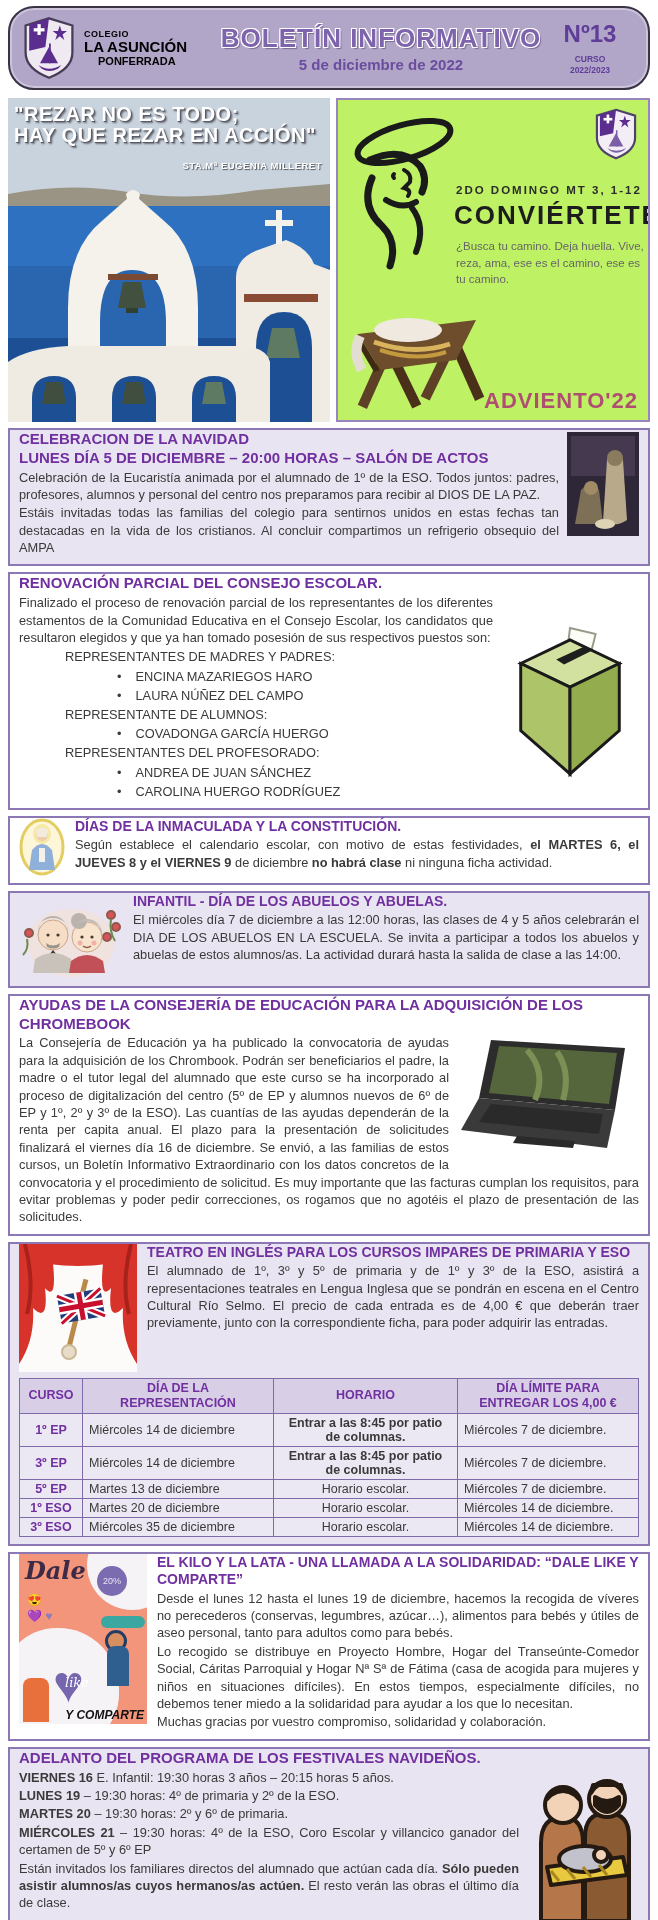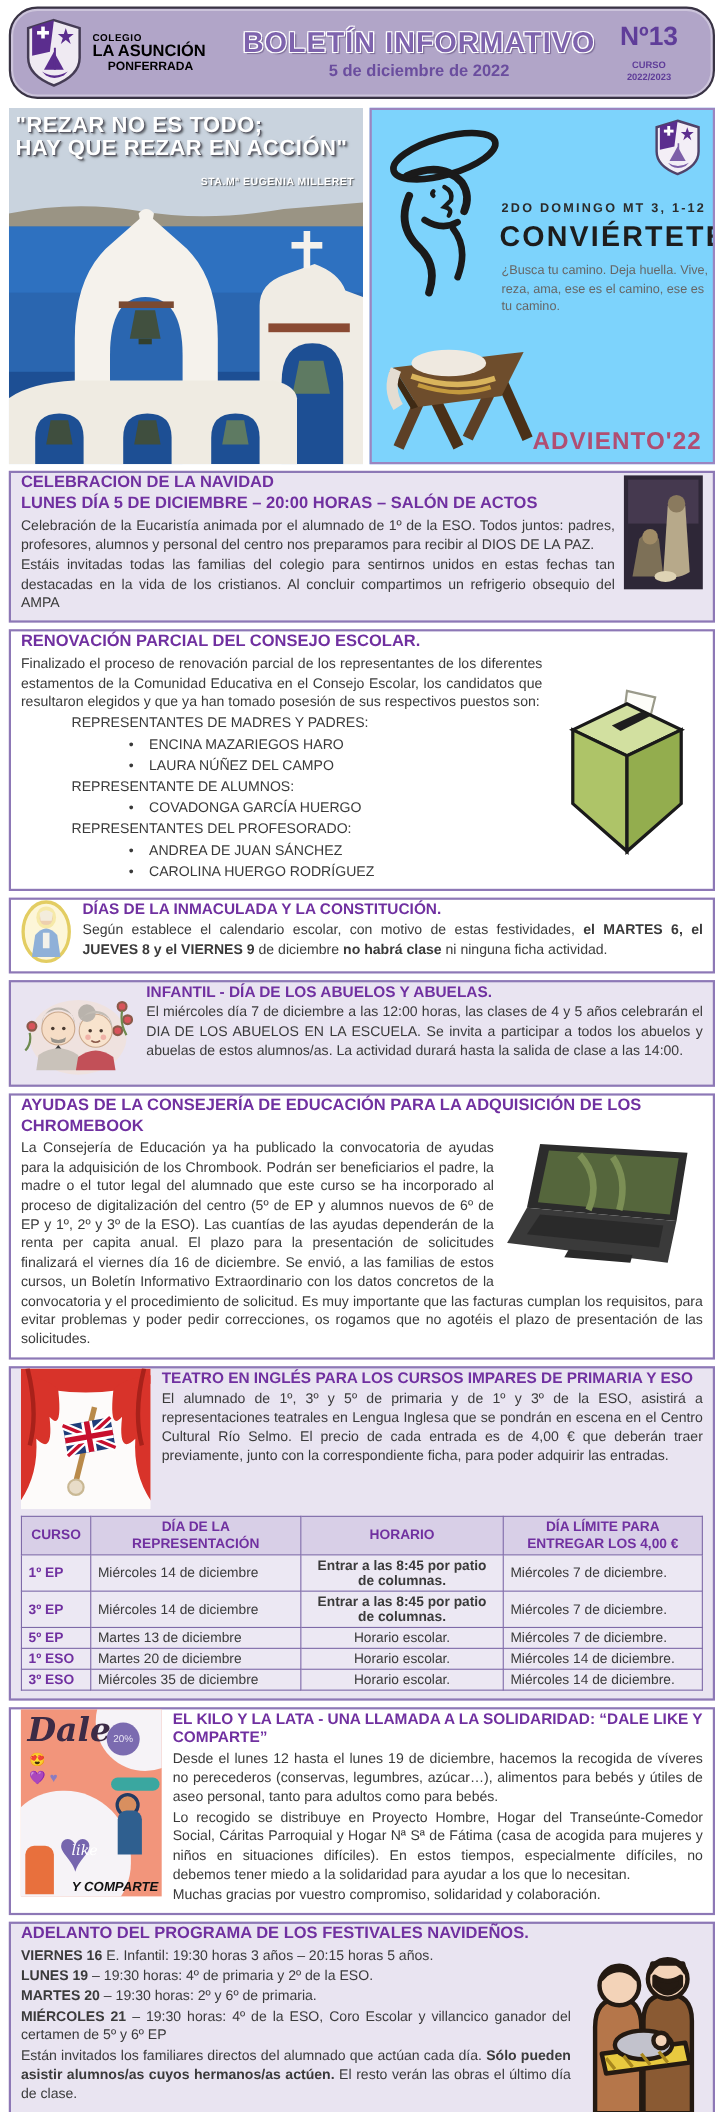--- a/index.html
+++ b/index.html
@@ -22,21 +22,21 @@
   .mast-issue{font-size:24px;font-weight:800;}
   .mast-curso{font-size:8.5px;font-weight:bold;margin-top:6px;line-height:1.3;}
   
   .hero{display:flex;gap:6px;margin-top:8px;height:324px;}
   .hero-photo{position:relative;width:322px;height:324px;overflow:hidden;flex:none;}
   .hero-quote{position:absolute;top:6px;left:6px;right:4px;z-index:3;color:#fff;
     font-weight:800;font-size:20px;line-height:1.05;letter-spacing:.5px;
     text-shadow:1px 1px 0 #5a5a66,2px 2px 2px rgba(0,0,0,.5);}
   .hero-attrib{position:absolute;top:62px;right:8px;z-index:3;color:#fff;font-weight:bold;
     font-size:9.5px;letter-spacing:.5px;text-shadow:1px 1px 1px rgba(0,0,0,.6);}
-  .hero-panel{position:relative;flex:1;border:2px solid #9b85c0;background:#7dd3fc;overflow:hidden;}
+  .hero-panel{position:relative;flex:1;border:2px solid #9b85c0;background:#bef264;overflow:hidden;}
   .panel-kicker{position:absolute;left:118px;top:84px;font-size:11.5px;font-weight:bold;color:#2b2b2b;letter-spacing:2px;}
   .panel-title{position:absolute;left:116px;top:100px;font-size:26px;font-weight:900;color:#1d1d1d;letter-spacing:2px;}
   .panel-body{position:absolute;left:118px;top:138px;width:190px;font-size:11.5px;color:#666;line-height:1.45;}
   .panel-footer{position:absolute;right:10px;bottom:6px;font-size:22px;font-weight:800;color:#b04e72;letter-spacing:1px;}
   .mary-svg{position:absolute;left:4px;top:8px;}
   .shield-sm{position:absolute;right:10px;top:8px;}
   .manger-svg{position:absolute;left:6px;bottom:8px;}
   
   .sec{border:2px solid #8d78b6;margin-top:6px;padding:0 9px 7px 9px;background:#fff;}
   .sec.lav{background:#e9e4f1;}
@@ -52,30 +52,30 @@
   .grp .bullet::before{content:"•";margin-right:14px;}
   
   .iconrow{display:flex;gap:10px;align-items:flex-start;}
   .iconrow .icol{flex:none;}
   .iconrow .ccol{flex:1;}
   
   table.teatro{width:100%;border-collapse:collapse;margin-top:6px;}
   table.teatro th,table.teatro td{border:1.5px solid #7e6aa8;padding:2px 6px;font-size:12.5px;}
   table.teatro th{background:#d8cfe7;color:#7030a0;font-weight:bold;line-height:1.2;}
   table.teatro td{background:#ece8f3;}
-  table.teatro td.curso{color:#7030a0;font-weight:bold;width:50px;white-space:nowrap;}
+  table.teatro td.curso{color:#7030a0;font-weight:bold;text-align:center;width:50px;white-space:nowrap;}
   table.teatro td.hor{text-align:center;}
   table.teatro td.hb{font-weight:bold;}
   table.teatro td.lim{width:168px;}
   table.teatro td.dia{width:178px;}
   
   .dale{position:relative;width:128px;height:170px;background:#f2957b;overflow:hidden;flex:none;border:1px solid #e0real;}
   .dale .blob{position:absolute;left:-18px;bottom:-24px;width:118px;height:120px;background:#f6f3f7;border-radius:48% 52% 46% 54%;}
   .dale .blob2{position:absolute;right:-30px;top:-34px;width:90px;height:90px;background:#f6f3f7;border-radius:50%;}
-  .dale .dword{position:absolute;left:6px;top:2px;font-family:"DejaVu Serif",serif;font-style:italic;font-weight:bold;font-size:30px;color:#3c2b46;}
+  .dale .dword{position:absolute;left:6px;top:2px;font-family:"DejaVu Serif",serif;font-style:italic;font-weight:bold;font-size:24px;color:#3c2b46;}
   .dale .circ{position:absolute;right:20px;top:12px;width:30px;height:30px;border-radius:50%;background:#7b6bb0;color:#e8e4f4;font-size:9px;font-weight:normal;display:flex;align-items:center;justify-content:center;}
   .dale .pill{position:absolute;right:2px;top:62px;width:44px;height:12px;border-radius:6px;background:#3aa7a0;}
   .dale .heart{position:absolute;left:34px;bottom:14px;font-size:52px;color:#7666ae;line-height:1;}
   .dale .like{position:absolute;left:46px;bottom:34px;color:#fff;font-family:"DejaVu Serif",serif;font-style:italic;font-size:13px;z-index:2;}
   .dale .ycomp{position:absolute;right:3px;bottom:2px;font-style:italic;font-weight:700;font-size:12px;color:#111;z-index:3;}
   .dale .mini-hearts{position:absolute;left:8px;top:38px;color:#8a7cc0;font-size:12px;line-height:1.4;}
   .dale .p1{position:absolute;left:4px;bottom:2px;width:26px;height:44px;background:#e8703d;border-radius:8px 8px 0 0;}
   .dale .p2{position:absolute;right:18px;bottom:38px;width:22px;height:40px;background:#2f5f8f;border-radius:8px 8px 0 0;}
   .dale .p2h{position:absolute;right:20px;bottom:72px;width:16px;height:16px;border-radius:50%;background:#d88f5f;border:3px solid #233b63;}
   .clear{clear:both;}

